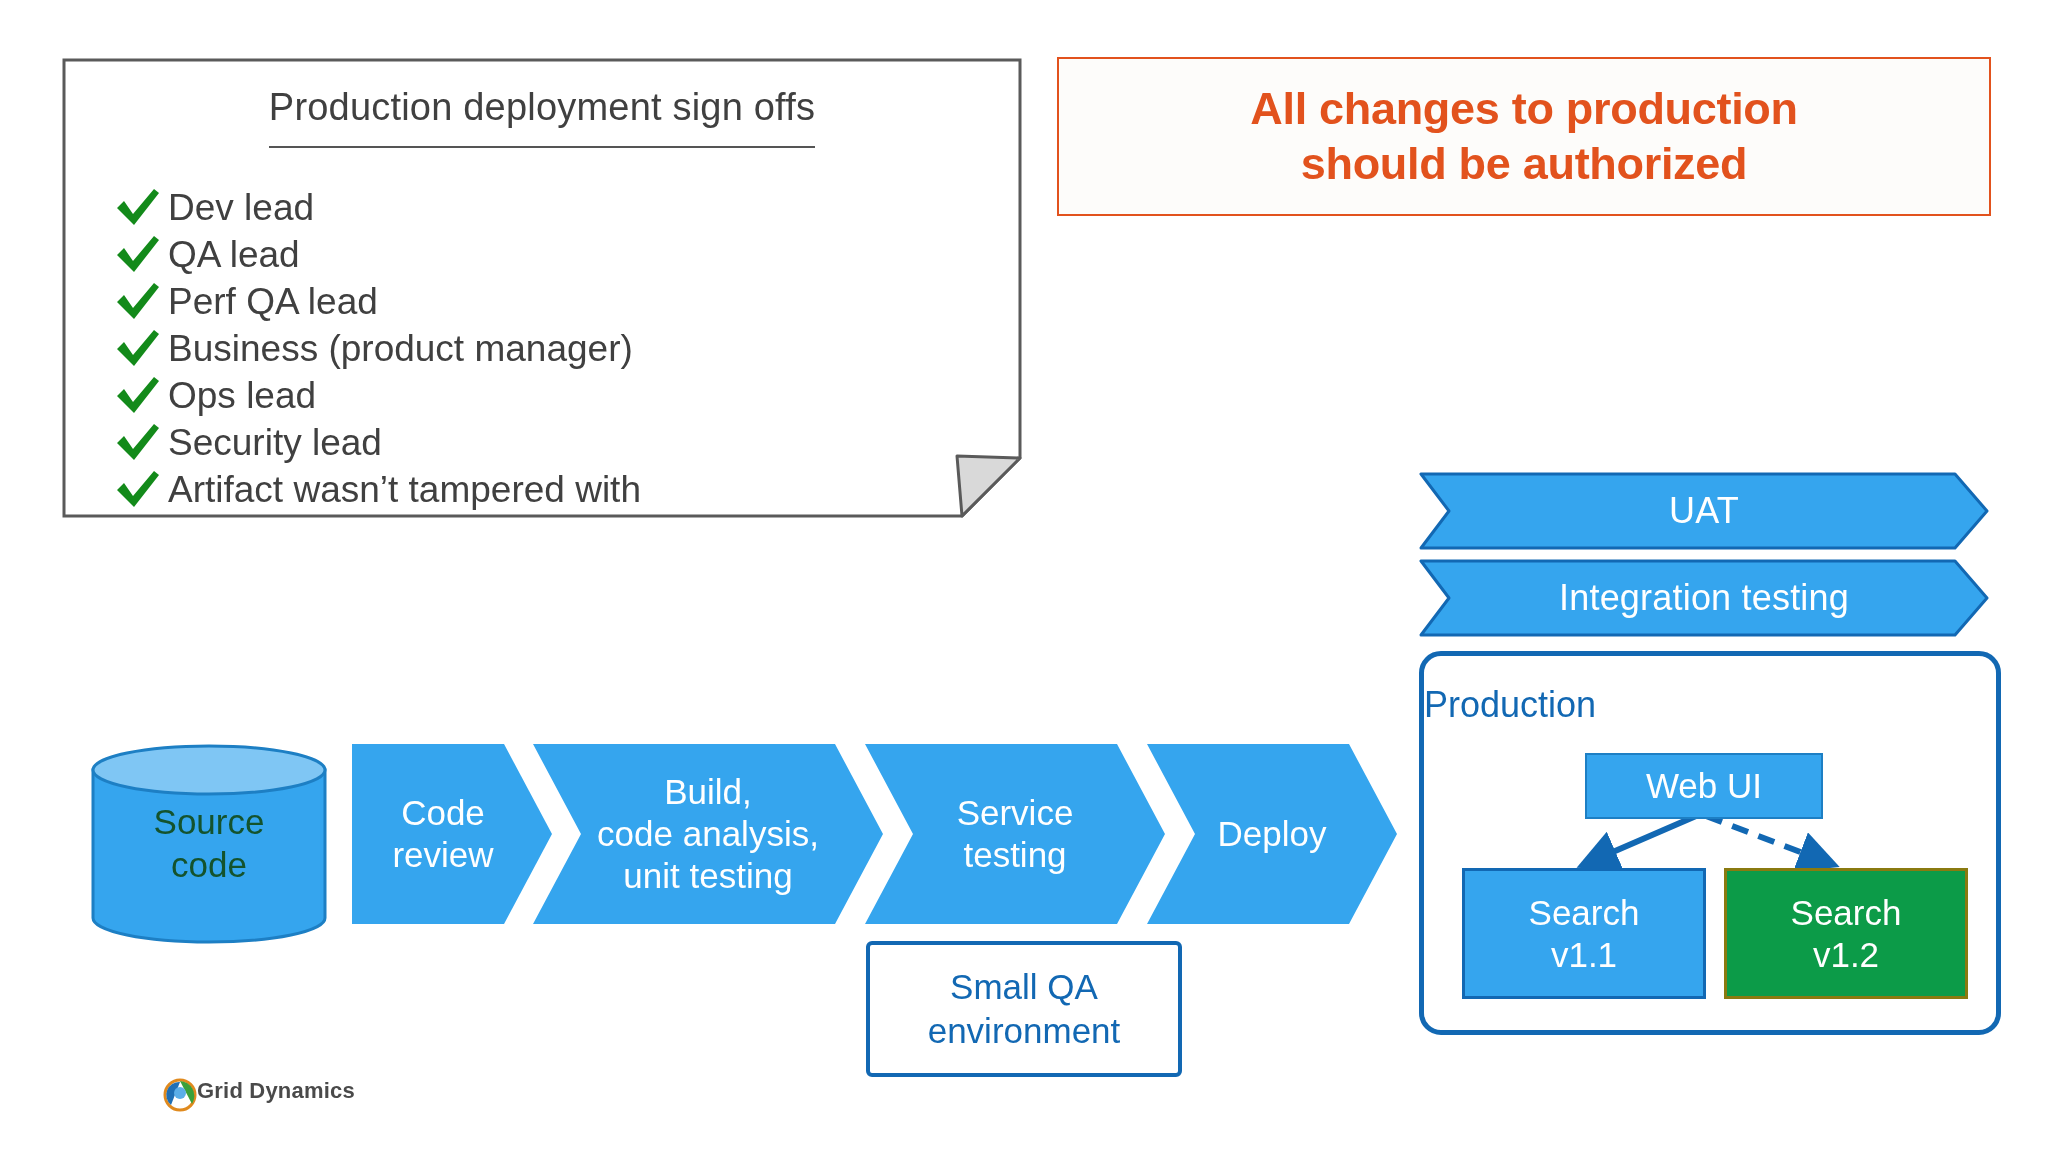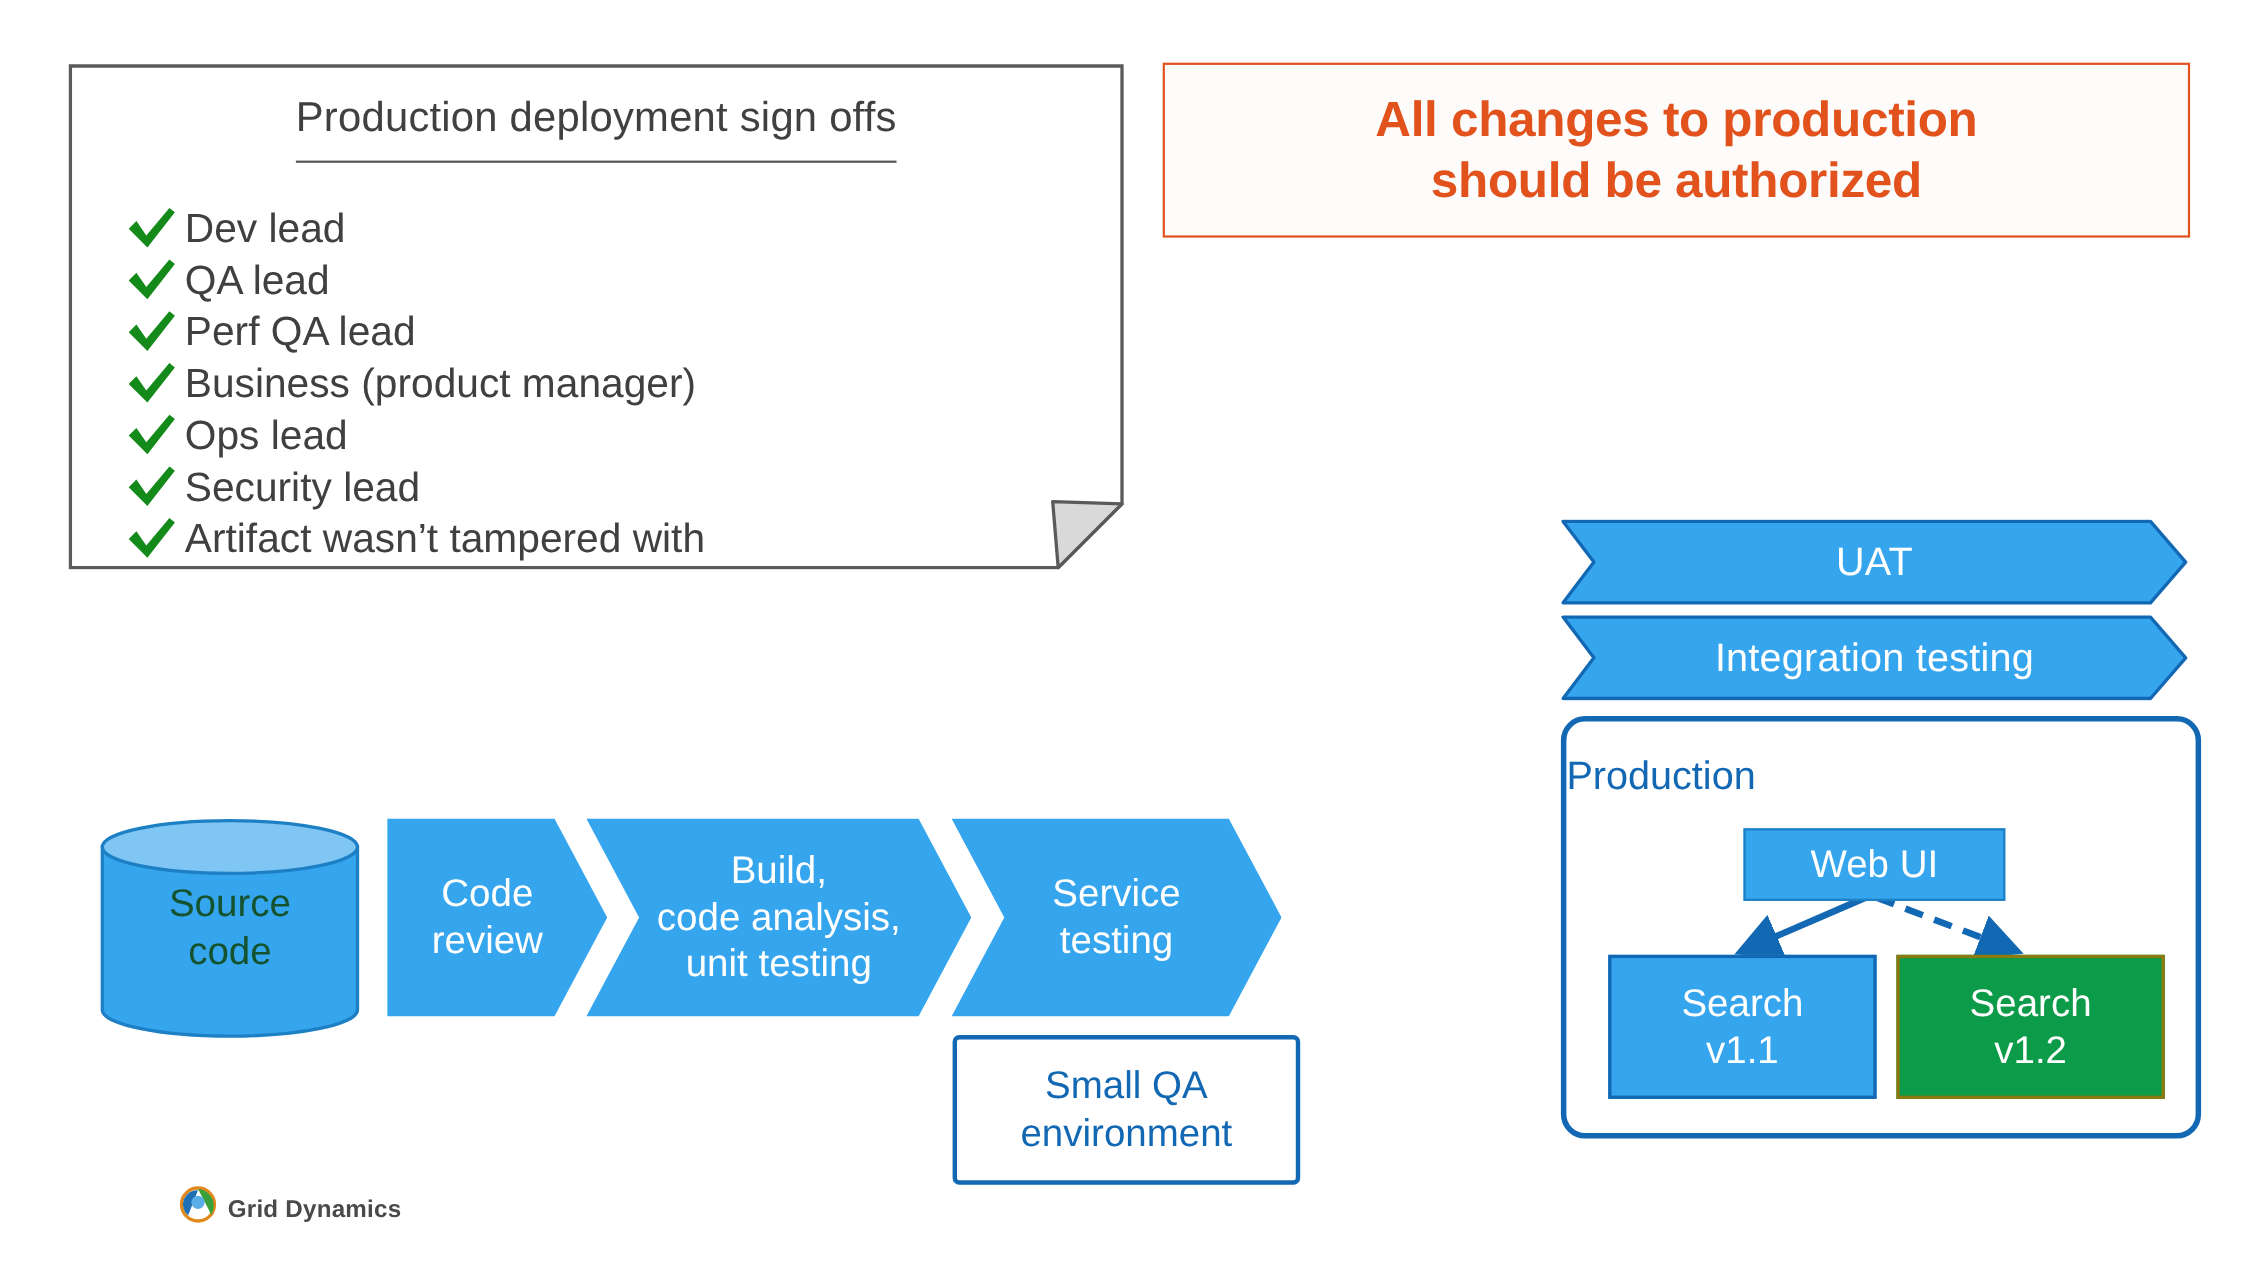--- a/index.html
+++ b/index.html
@@ -122,21 +122,21 @@
   #small-qa-box{
     position:absolute;left:866px;top:941px;width:308px;height:128px;
     border:4px solid #1268B3;border-radius:6px;background:#ffffff;
     display:flex;flex-direction:column;align-items:center;justify-content:center;
     color:#1268B3;font-size:35px;line-height:1.25;
   }
 
   
   #brand-logo{
     position:absolute;left:163px;top:1078px;
-    display:flex;align-items:flex-end;gap:10px;
+    display:flex;align-items:flex-start;
   }
   #brand-logo .logo-mark{width:34px;height:34px;flex:0 0 34px;}
   #brand-logo .logo-text{
     font-size:22px;font-weight:bold;color:#4A4A4A;letter-spacing:.2px;
   }
 </style>
 </head>
 <body>
 
 <div class="stage">
@@ -303,20 +303,28 @@
   <div class="pipe-stage" id="stage-service-testing">
     <svg width="300" height="180" viewBox="0 0 300 180">
       <path d="M0,0 L252,0 L300,90 L252,180 L0,180 L48,90 Z" fill="#35A5EE"></path>
     </svg>
     <div class="stage-label">
       <span>Service</span>
       <span>testing</span>
     </div>
   </div>
 
+  <div class="pipe-stage" id="stage-deploy">
+    <svg width="250" height="180" viewBox="0 0 250 180">
+      <path d="M0,0 L202,0 L250,90 L202,180 L0,180 L48,90 Z" fill="#35A5EE"></path>
+    </svg>
+    <div class="stage-label">
+      <span>Deploy</span>
+    </div>
+  </div>
 
   <div id="small-qa-box">
     <span>Small QA</span>
     <span>environment</span>
   </div>
 
   <div id="brand-logo">
     <span class="logo-mark">
       <svg width="34" height="34" viewBox="0 0 34 34">
         <circle cx="17" cy="17" r="15" fill="none" stroke="#E08A1E" stroke-width="3"></circle>

